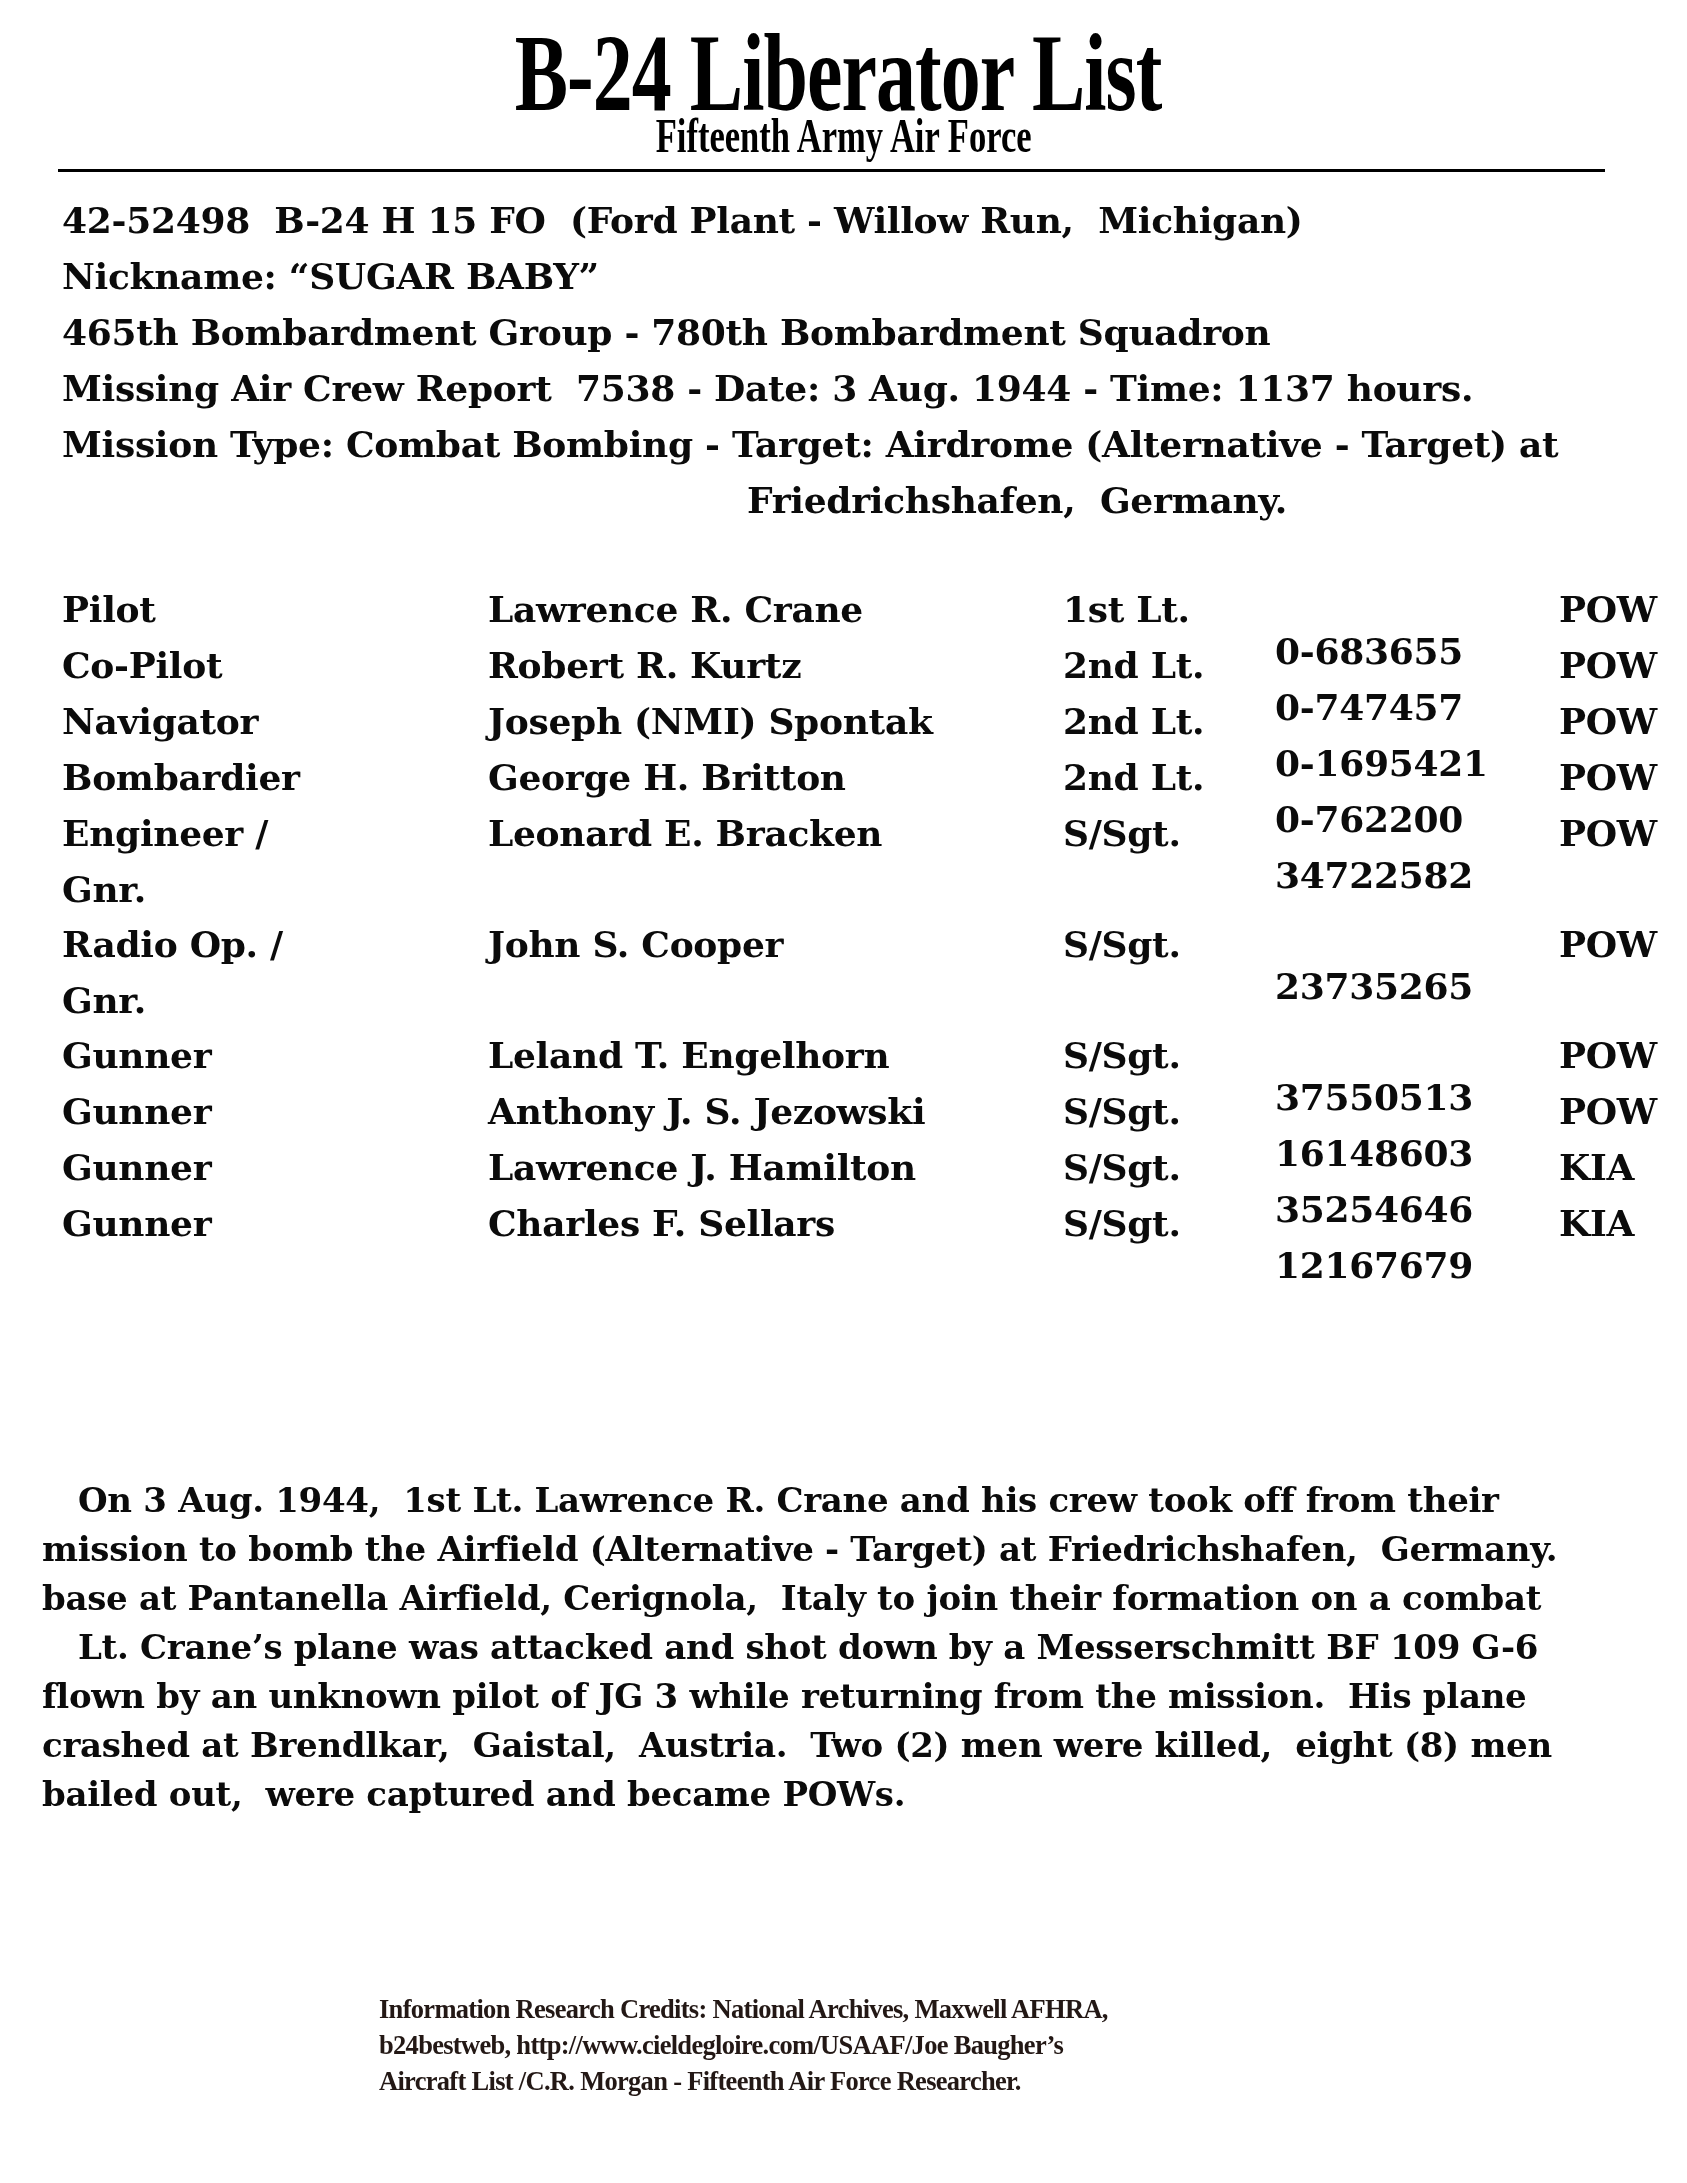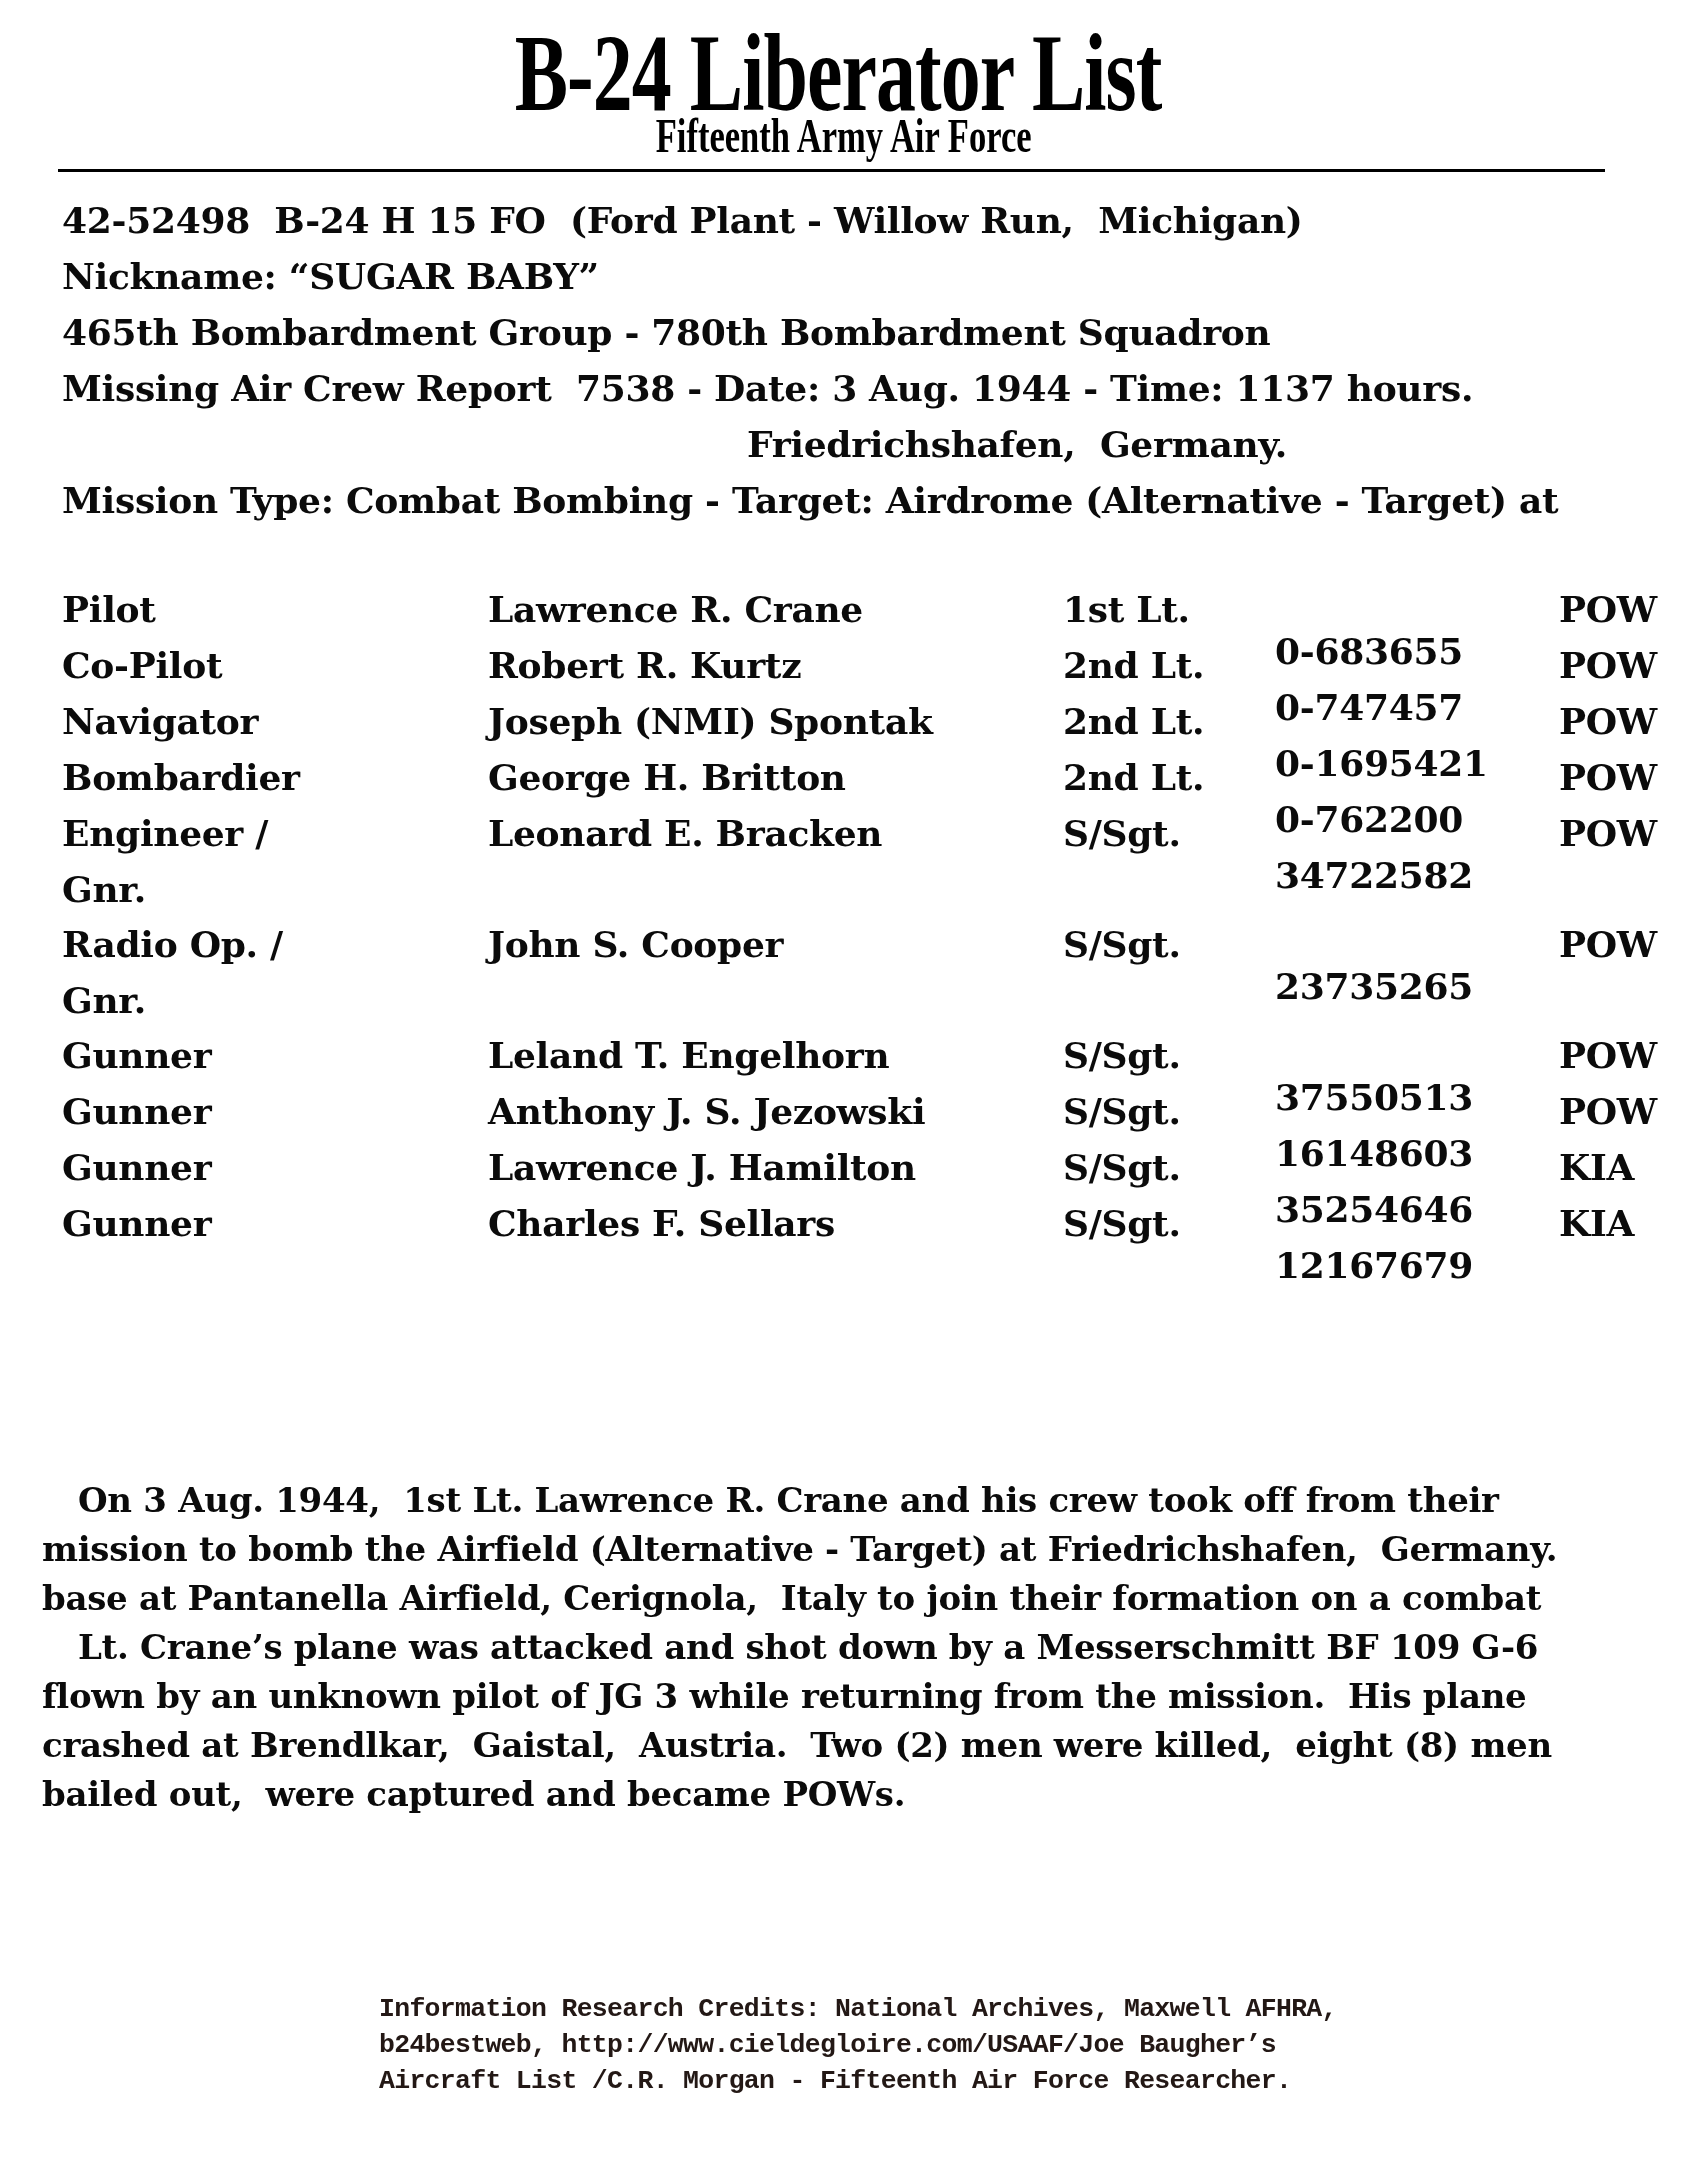--- a/index.html
+++ b/index.html
@@ -112,21 +112,21 @@
       white-space: pre;
       letter-spacing: -0.3px;
     }
     .narr-line.indent { padding-left: 36px; }
     .credits {
       position: absolute;
       left: 379px;
       top: 1991px;
       width: 992px;
       color: #231815;
-      font-family: Liberation Mono, monospace;
+      font-family: Liberation Serif, serif;
       font-weight: bold;
     }
     .credit-line {
       display: block;
       font-size: 26.5px;
       line-height: 36px;
       height: 36px;
       white-space: pre;
       letter-spacing: -0.7px;
     }
@@ -136,22 +136,22 @@
 
 <h1 class="title">B-24 Liberator List</h1>
 <h2 class="subtitle">Fifteenth Army Air Force</h2>
 <div class="rule"></div>
 
 <section class="header-block">
   <span class="header-line">42-52498  B-24 H 15 FO  (Ford Plant - Willow Run,  Michigan)</span>
   <span class="header-line">Nickname: “SUGAR BABY”</span>
   <span class="header-line">465th Bombardment Group - 780th Bombardment Squadron</span>
   <span class="header-line">Missing Air Crew Report  7538 - Date: 3 Aug. 1944 - Time: 1137 hours.</span>
+  <span class="header-line">Mission Type: Combat Bombing - Target: Airdrome (Alternative - Target) at</span>
   <span class="header-line cont">Friedrichshafen,  Germany.</span>
-  <span class="header-line">Mission Type: Combat Bombing - Target: Airdrome (Alternative - Target) at</span>
 </section>
 
 <section class="crew">
   <div class="crew-row">
     <span class="c-role">Pilot</span>
     <span class="c-name">Lawrence R. Crane</span>
     <span class="c-rank">1st Lt.</span>
     <span class="c-serial">0-683655</span>
     <span class="c-status">POW</span>
   </div>

